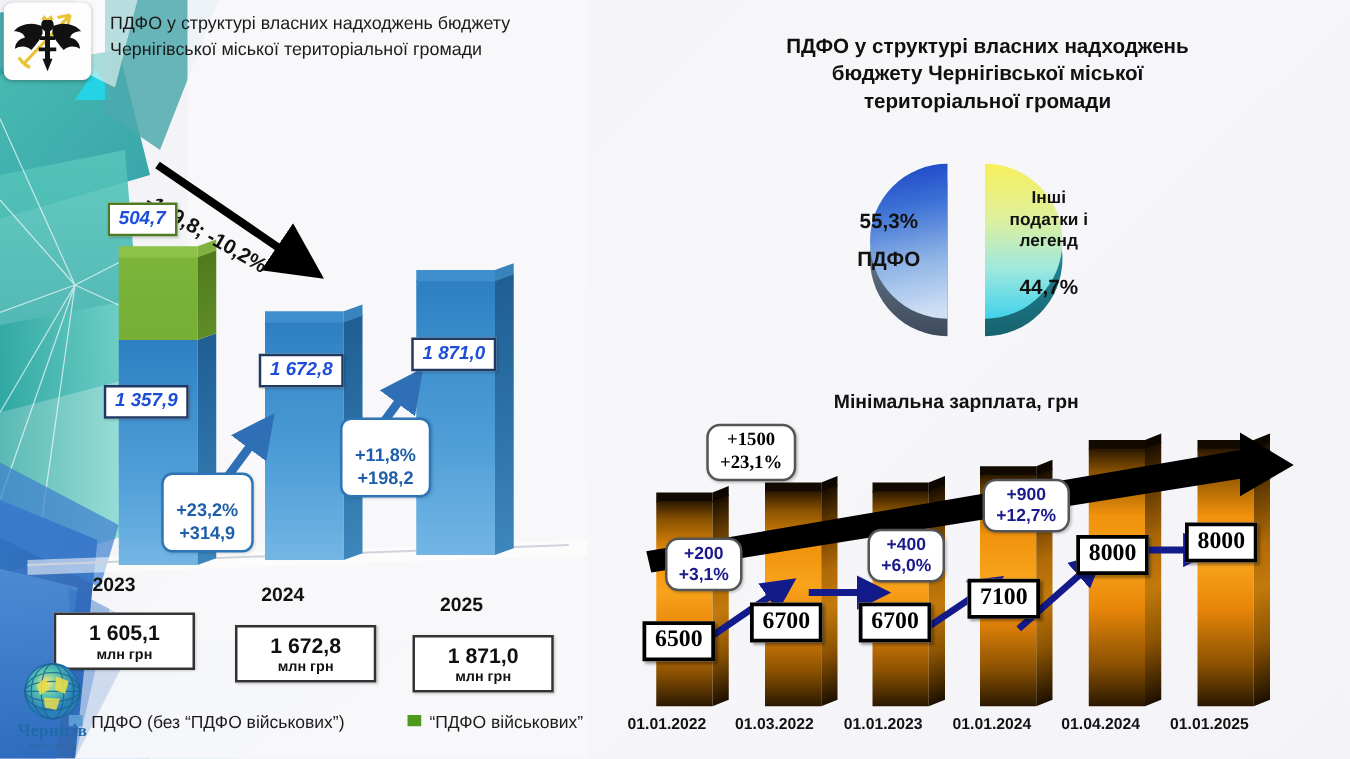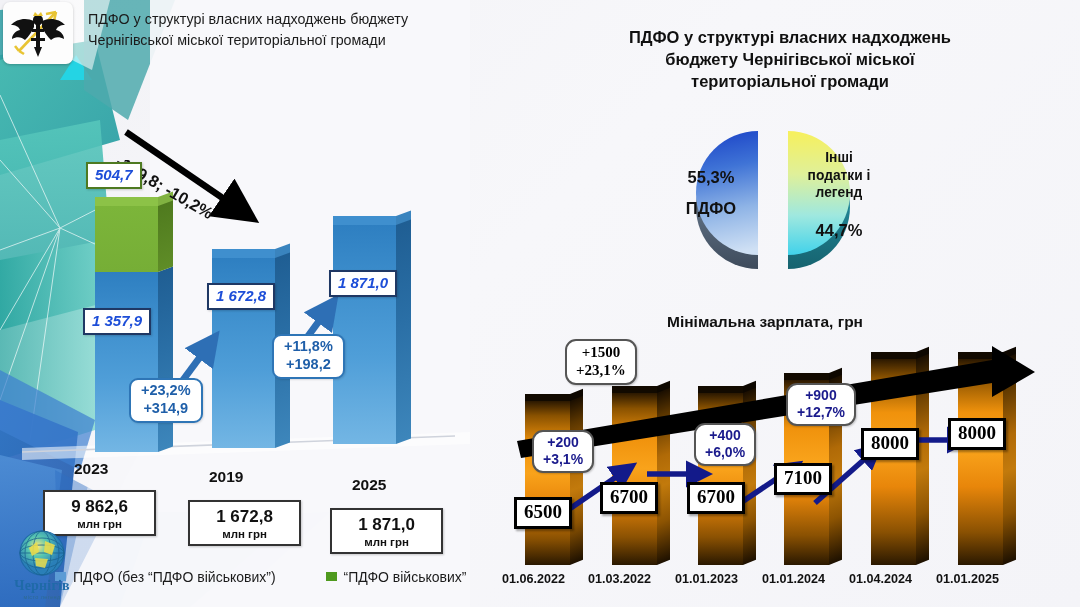--- a/index.html
+++ b/index.html
@@ -78,21 +78,21 @@
     white-space: nowrap; line-height: 1.2;
     box-shadow: 1px 1px 2px rgba(0,0,0,.18);
     font-style: italic;
   }
   .valbox.green { border-color: #4e7a21; font-size: 15px; }
 
   
   .rcallout {
     position: absolute; background: #ffffff;
     border: 2px solid #2e75b6; border-radius: 9px;
-    padding: 1px 10px 4px; text-align: center;
+    padding: 20px 10px 4px; text-align: center;
     font-size: 14.5px; font-weight: bold; color: #1f5fa9;
     line-height: 1.25; white-space: nowrap;
     box-shadow: 1px 1px 2px rgba(0,0,0,.12);
   }
 
   
   .yearlab { position: absolute; font-size: 15.5px; font-weight: bold; color: #111; }
   .totbox {
     position: absolute; background: #fff; border: 2px solid #333;
     text-align: center; padding: 5px 10px 4px;
@@ -303,26 +303,26 @@
     <div class="rcallout" style="left:129px; top:278px;">
       <div>+23,2%</div>
       <div>+314,9</div>
     </div>
     <div class="rcallout" style="left:272px; top:234px;">
       <div>+11,8%</div>
       <div>+198,2</div>
     </div>
 
     <div class="yearlab" style="left:74px;  top:360px;">2023</div>
-    <div class="yearlab" style="left:209px; top:368px;">2019</div>
+    <div class="yearlab" style="left:209px; top:368px;">2024</div>
     <div class="yearlab" style="left:352px; top:376px;">2025</div>
   </div>
 
   <div class="totbox" style="left:43px; top:490px; width:113px;">
-    <span class="big">9 862,6</span>
+    <span class="big">1 605,1</span>
     <span class="sm">млн грн</span>
   </div>
   <div class="totbox" style="left:188px; top:500px; width:113px;">
     <span class="big">1 672,8</span>
     <span class="sm">млн грн</span>
   </div>
   <div class="totbox" style="left:330px; top:508px; width:113px;">
     <span class="big">1 871,0</span>
     <span class="sm">млн грн</span>
   </div>
@@ -491,21 +491,21 @@
     </div>
     <div class="wcallout" style="left:291px; top:48px;">
       <div>+900</div>
       <div>+12,7%</div>
     </div>
     <div class="wcallout serifed" style="left:70px; top:4px;">
       <div>+1500</div>
       <div>+23,1%</div>
     </div>
 
-    <div class="datelab" style="left:7px;   top:237px;">01.06.2022</div>
+    <div class="datelab" style="left:7px;   top:237px;">01.01.2022</div>
     <div class="datelab" style="left:93px;  top:237px;">01.03.2022</div>
     <div class="datelab" style="left:180px; top:237px;">01.01.2023</div>
     <div class="datelab" style="left:267px; top:237px;">01.01.2024</div>
     <div class="datelab" style="left:354px; top:237px;">01.04.2024</div>
     <div class="datelab" style="left:441px; top:237px;">01.01.2025</div>
   </div>
 
 </div>
 
 </body></html>

